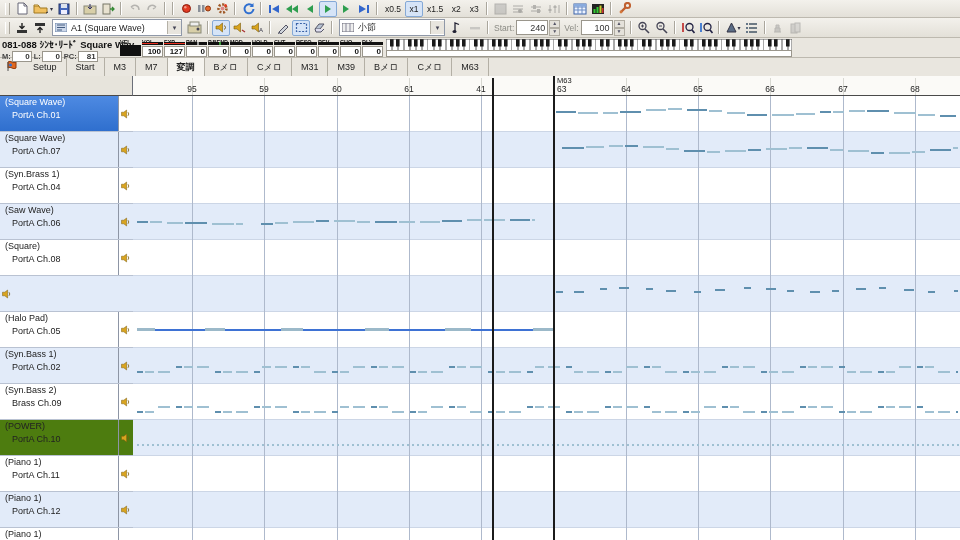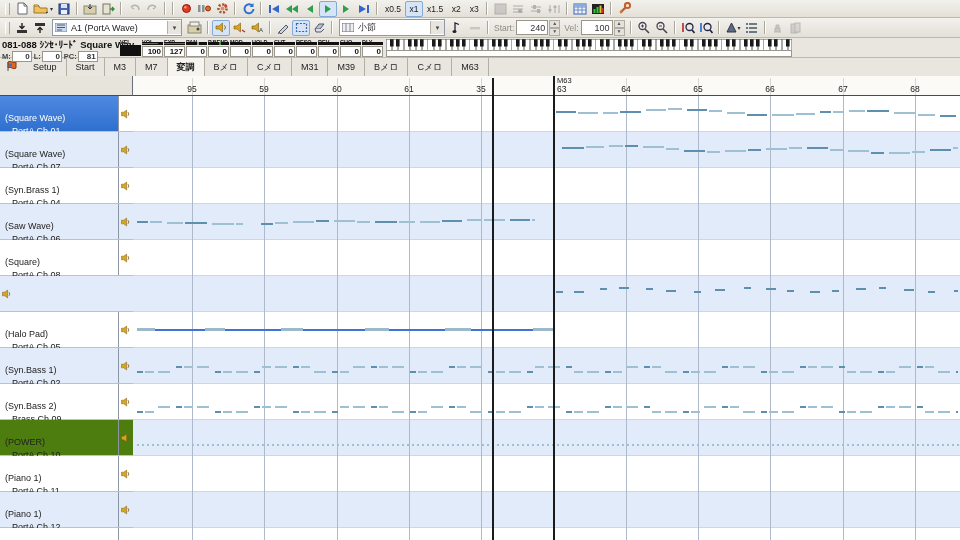--- a/index.html
+++ b/index.html
@@ -65,21 +65,21 @@
   .rline{position:absolute;top:2px;bottom:0;width:1px;background:#d8d8d2;}
   .rnum{position:absolute;top:8px;font-size:8.5px;color:#222;width:24px;text-align:center;}
   #mk-label{position:absolute;font-size:7.5px;color:#222;top:0px;}
   #hdr-left{position:absolute;left:0;top:76px;width:133px;height:20px;background:#e7e4dc;
     border-right:1px solid #6b6f79;border-bottom:1px solid #4a4a4a;box-sizing:border-box;z-index:5;}
   
   #main{position:absolute;left:0;top:96px;width:960px;height:444px;overflow:hidden;display:flex;}
   #tpanel{width:133px;position:relative;background:#fff;flex:none;}
   .trow{position:absolute;left:0;width:133px;height:36px;box-sizing:border-box;
     border-bottom:1px solid #b9c2d2;display:flex;}
-  .tname{width:119px;box-sizing:border-box;border-right:1px solid #8d95a5;padding:16px 0 0 5px;}
+  .tname{width:119px;box-sizing:border-box;border-right:1px solid #8d95a5;padding:0 0 0 5px;}
   .tname .nm{font-size:9px;color:#222;line-height:13px;white-space:nowrap;}
   .tname .pt{font-size:9px;color:#222;line-height:13px;padding-left:7px;white-space:nowrap;}
   .trow.sel .tname{background:linear-gradient(#4e8ae2,#2f6fce);}
   .trow.sel .nm,.trow.sel .pt{color:#fff;}
   .tspk{width:13px;display:flex;align-items:center;justify-content:center;}
   #grid{position:relative;flex:1;overflow:hidden;background:#fff;}
   .stripe{position:absolute;left:0;right:0;height:36px;box-sizing:border-box;border-bottom:1px solid #ccd6e6;}
   .gline{position:absolute;top:0;bottom:0;width:1px;background:#aeb9cc;}
   .nseg{position:absolute;}
   #playhead,#markline{position:absolute;width:2px;background:#1b1b1b;z-index:6;}
@@ -276,21 +276,21 @@
           <path d="M7 11V6M4.5 8L7 5.5 9.5 8" stroke="#222" fill="none" stroke-width="1.4"></path>
         </svg>
       </div>
     <div class="combo" style="width:128px;">
       <span class="cicon">
         <svg width="12" height="9">
             <rect x="0" y="0" width="12" height="9" fill="#cdd8ea" stroke="#7088aa"></rect>
             <path d="M2 2h8M2 4.5h8M2 7h5" stroke="#445c80"></path>
           </svg>
         </span>
-      <span class="ctext">A1  (PortA Wave)</span>
+      <span class="ctext">A1  (Square Wave)</span>
       <span class="carr">▾</span>
     </div>
     <div class="tbtn">
       <svg width="15" height="13">
           <rect x="1" y="4" width="13" height="8" fill="#d8cfa8" stroke="#887"></rect>
           <rect x="3" y="1" width="9" height="4" fill="#eee" stroke="#887"></rect>
           <circle cx="11" cy="8" r="1.5" fill="#445"></circle>
         </svg>
       </div>
     <div class="sep"></div>
@@ -577,21 +577,21 @@
       <div class="rline" style="left: 553px;"></div>
       <div class="rline" style="left: 626px;"></div>
       <div class="rline" style="left: 698px;"></div>
       <div class="rline" style="left: 770px;"></div>
       <div class="rline" style="left: 843px;"></div>
       <div class="rline" style="left: 915px;"></div>
       <div class="rnum" style="left: 180px;">95</div>
       <div class="rnum" style="left: 252px;">59</div>
       <div class="rnum" style="left: 325px;">60</div>
       <div class="rnum" style="left: 397px;">61</div>
-      <div class="rnum" style="left: 469px;">35</div>
+      <div class="rnum" style="left: 469px;">41</div>
       <div class="rnum" style="left: 557px; text-align: left;">63</div>
       <div class="rnum" style="left: 614px;">64</div>
       <div class="rnum" style="left: 686px;">65</div>
       <div class="rnum" style="left: 758px;">66</div>
       <div class="rnum" style="left: 831px;">67</div>
       <div class="rnum" style="left: 903px;">68</div>
       <div id="mk-label" style="left: 557px;">M63</div>
     </div>
   <div id="hdr-left"></div>
 

